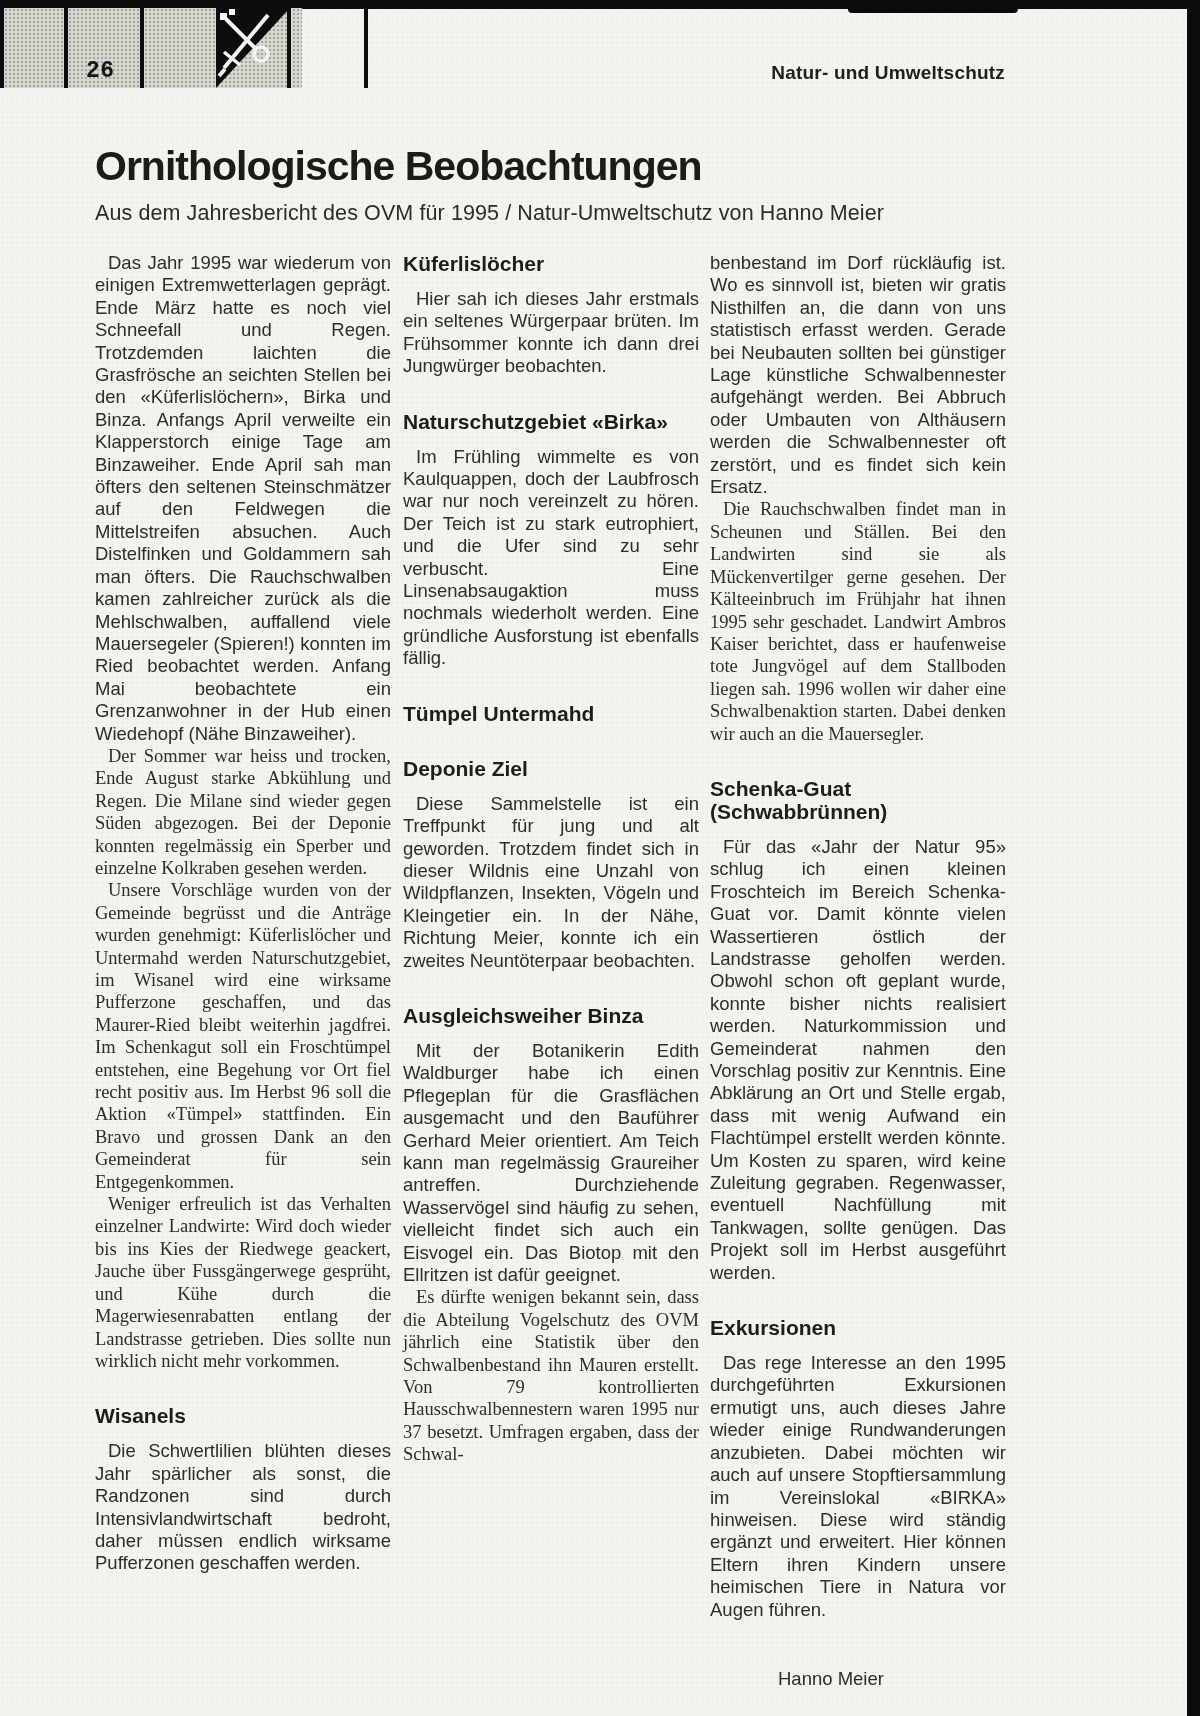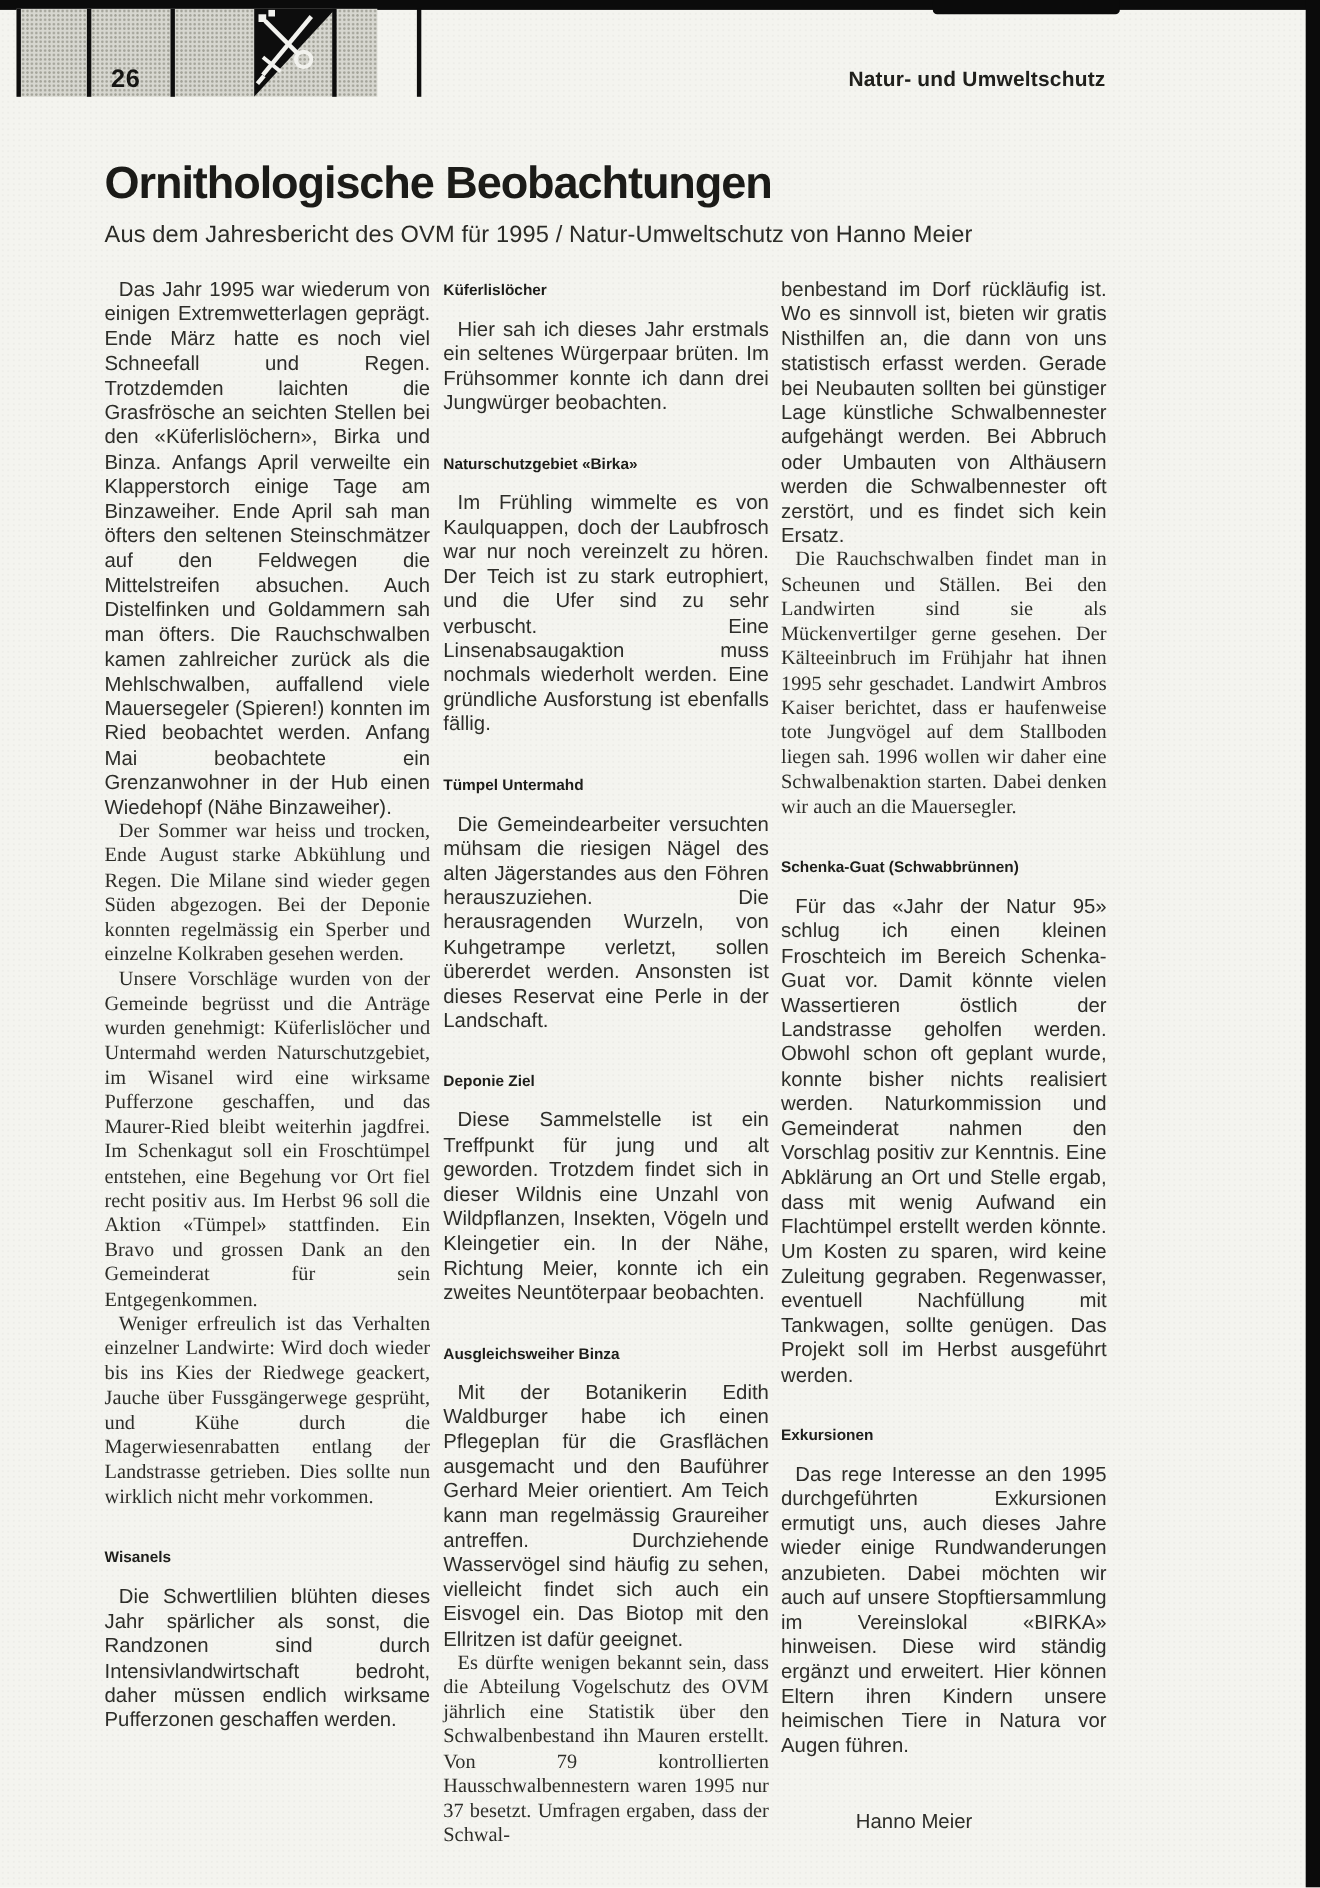--- a/index.html
+++ b/index.html
@@ -10,41 +10,42 @@
     background-size:5px 5px;
     font-family:"Liberation Sans","DejaVu Sans",sans-serif;
     color:#2d2d29;
   }
   
   .edge-top{position:absolute;top:0;left:0;width:100%;height:9px;background:#0b0b0b;}
   .edge-top-blob{position:absolute;top:0;left:848px;width:170px;height:13px;background:#0b0b0b;border-radius:0 0 4px 4px;}
   .edge-right{position:absolute;top:0;right:0;width:13px;height:100%;background:#0b0b0b;}
   
   .band{
-    position:absolute;left:15px;top:8px;width:328px;height:80px;
+    position:absolute;left:0;top:8px;width:302px;height:80px;
     background-color:#d7d7d0;
     background-image:radial-gradient(#a3a399 1px, transparent 1.25px);
     background-size:4px 4px;
+    font-family:Liberation Mono, monospace;
   }
   .band-divider{position:absolute;top:0;width:4px;height:80px;background:#0d0d0d;}
   .bd1{left:0;} .bd2{left:64px;} .bd3{left:140px;} .bd4{left:287px;} .bd5{left:364px;}
   .page-number{position:absolute;left:86px;top:50px;font-size:23px;font-weight:bold;color:#151513;letter-spacing:0.5px;}
   .logo-tri{position:absolute;left:216px;top:0;width:74px;height:80px;}
   .section-title{position:absolute;top:62px;right:195px;font-size:19px;font-weight:bold;color:#20201c;letter-spacing:0.2px;}
   
   .article-head{position:absolute;left:95px;top:144px;width:920px;}
   .article-title{margin:0;font-size:41px;font-weight:bold;color:#1b1b18;letter-spacing:-1px;line-height:1.1;}
   .article-subtitle{margin:12px 0 0 0;font-size:21.5px;color:#2b2b27;letter-spacing:0.1px;}
   
   .col{position:absolute;top:252px;width:296px;font-size:18.5px;line-height:22.4px;text-align:justify;}
   #col1{left:95px;} #col2{left:403px;} #col3{left:710px;}
   .col p{margin:0;}
   .col p + p{margin-top:0;font-family:Liberation Serif, serif;}
   .col p.indent{text-indent:13px;}
-  .col h3{margin:32px 0 13px 0;font-size:14px;line-height:23px;font-weight:bold;color:#1d1d1a;text-align:left;}
+  .col h3{margin:32px 0 13px 0;font-size:21px;line-height:23px;font-weight:bold;color:#1d1d1a;text-align:left;}
   .col > :first-child{margin-top:0;}
   .signature{margin-top:46px;margin-left:68px;text-align:left;line-height:24px;font-size:18.5px;}
 </style>
 </head>
 <body>
 
 <div class="page">
 
   <div class="edge-top"></div>
   <div class="edge-top-blob"></div>
@@ -85,21 +86,20 @@
     <h3>Wisanels</h3>
     <p class="indent">Die Schwertlilien blühten dieses Jahr spärlicher als sonst, die Randzonen sind durch Intensivlandwirtschaft bedroht, daher müssen endlich wirksame Pufferzonen geschaffen werden.</p>
   </div>
 
   <div class="col" id="col2">
     <h3>Küferlislöcher</h3>
     <p class="indent">Hier sah ich dieses Jahr erstmals ein seltenes Würgerpaar brüten. Im Frühsommer konnte ich dann drei Jungwürger beobachten.</p>
     <h3>Naturschutzgebiet «Birka»</h3>
     <p class="indent">Im Frühling wimmelte es von Kaulquappen, doch der Laubfrosch war nur noch vereinzelt zu hören. Der Teich ist zu stark eutrophiert, und die Ufer sind zu sehr verbuscht. Eine Linsenabsaugaktion muss nochmals wiederholt werden. Eine gründliche Ausforstung ist ebenfalls fällig.</p>
     <h3>Tümpel Untermahd</h3>
-    <p class="indent">Die Gemeindearbeiter versuchten mühsam die riesigen Nägel des alten Jägerstandes aus den Föhren herauszuziehen. Die herausragenden Wurzeln, von Kuhgetrampe verletzt, sollen übererdet werden. Ansonsten ist dieses Reservat eine Perle in der Landschaft.</p>
     <h3>Deponie Ziel</h3>
     <p class="indent">Diese Sammelstelle ist ein Treffpunkt für jung und alt geworden. Trotzdem findet sich in dieser Wildnis eine Unzahl von Wildpflanzen, Insekten, Vögeln und Kleingetier ein. In der Nähe, Richtung Meier, konnte ich ein zweites Neuntöterpaar beobachten.</p>
     <h3>Ausgleichsweiher Binza</h3>
     <p class="indent">Mit der Botanikerin Edith Waldburger habe ich einen Pflegeplan für die Grasflächen ausgemacht und den Bauführer Gerhard Meier orientiert. Am Teich kann man regelmässig Graureiher antreffen. Durchziehende Wasservögel sind häufig zu sehen, vielleicht findet sich auch ein Eisvogel ein. Das Biotop mit den Ellritzen ist dafür geeignet.</p>
     <p class="indent">Es dürfte wenigen bekannt sein, dass die Abteilung Vogelschutz des OVM jährlich eine Statistik über den Schwalbenbestand ihn Mauren erstellt. Von 79 kontrollierten Hausschwalbennestern waren 1995 nur 37 besetzt. Umfragen ergaben, dass der Schwal-</p>
   </div>
 
   <div class="col" id="col3">
     <p>benbestand im Dorf rückläufig ist. Wo es sinnvoll ist, bieten wir gratis Nisthilfen an, die dann von uns statistisch erfasst werden. Gerade bei Neubauten sollten bei günstiger Lage künstliche Schwalbennester aufgehängt werden. Bei Abbruch oder Umbauten von Althäusern werden die Schwalbennester oft zerstört, und es findet sich kein Ersatz.</p>
     <p class="indent">Die Rauchschwalben findet man in Scheunen und Ställen. Bei den Landwirten sind sie als Mückenvertilger gerne gesehen. Der Kälteeinbruch im Frühjahr hat ihnen 1995 sehr geschadet. Landwirt Ambros Kaiser berichtet, dass er haufenweise tote Jungvögel auf dem Stallboden liegen sah. 1996 wollen wir daher eine Schwalbenaktion starten. Dabei denken wir auch an die Mauersegler.</p>

